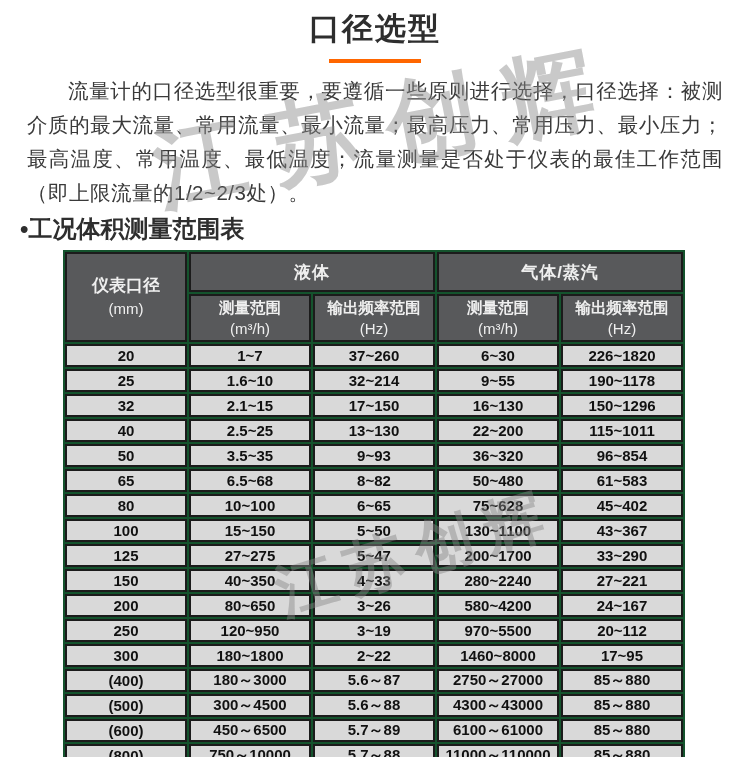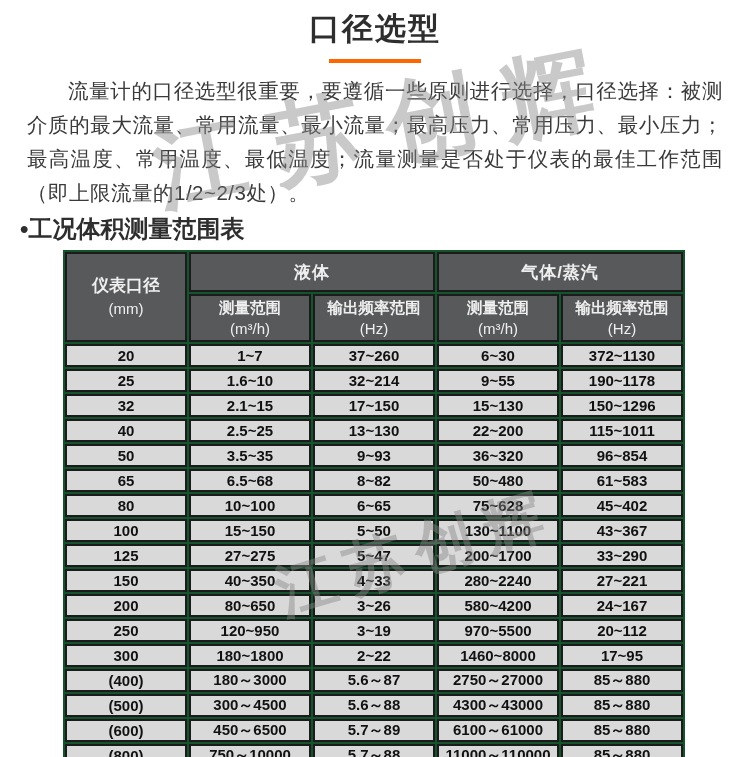--- a/index.html
+++ b/index.html
@@ -145,34 +145,34 @@
           <div class="unit">(Hz)</div>
         </th>
       </tr>
     </thead>
     <tbody>
         <tr>
           <td>20</td>
           <td>1~7</td>
           <td>37~260</td>
           <td>6~30</td>
-          <td>372~1130</td>
+          <td>226~1820</td>
         </tr>
         <tr>
           <td>25</td>
           <td>1.6~10</td>
           <td>32~214</td>
           <td>9~55</td>
           <td>190~1178</td>
         </tr>
         <tr>
           <td>32</td>
           <td>2.1~15</td>
           <td>17~150</td>
-          <td>15~130</td>
+          <td>16~130</td>
           <td>150~1296</td>
         </tr>
         <tr>
           <td>40</td>
           <td>2.5~25</td>
           <td>13~130</td>
           <td>22~200</td>
           <td>115~1011</td>
         </tr>
         <tr>

